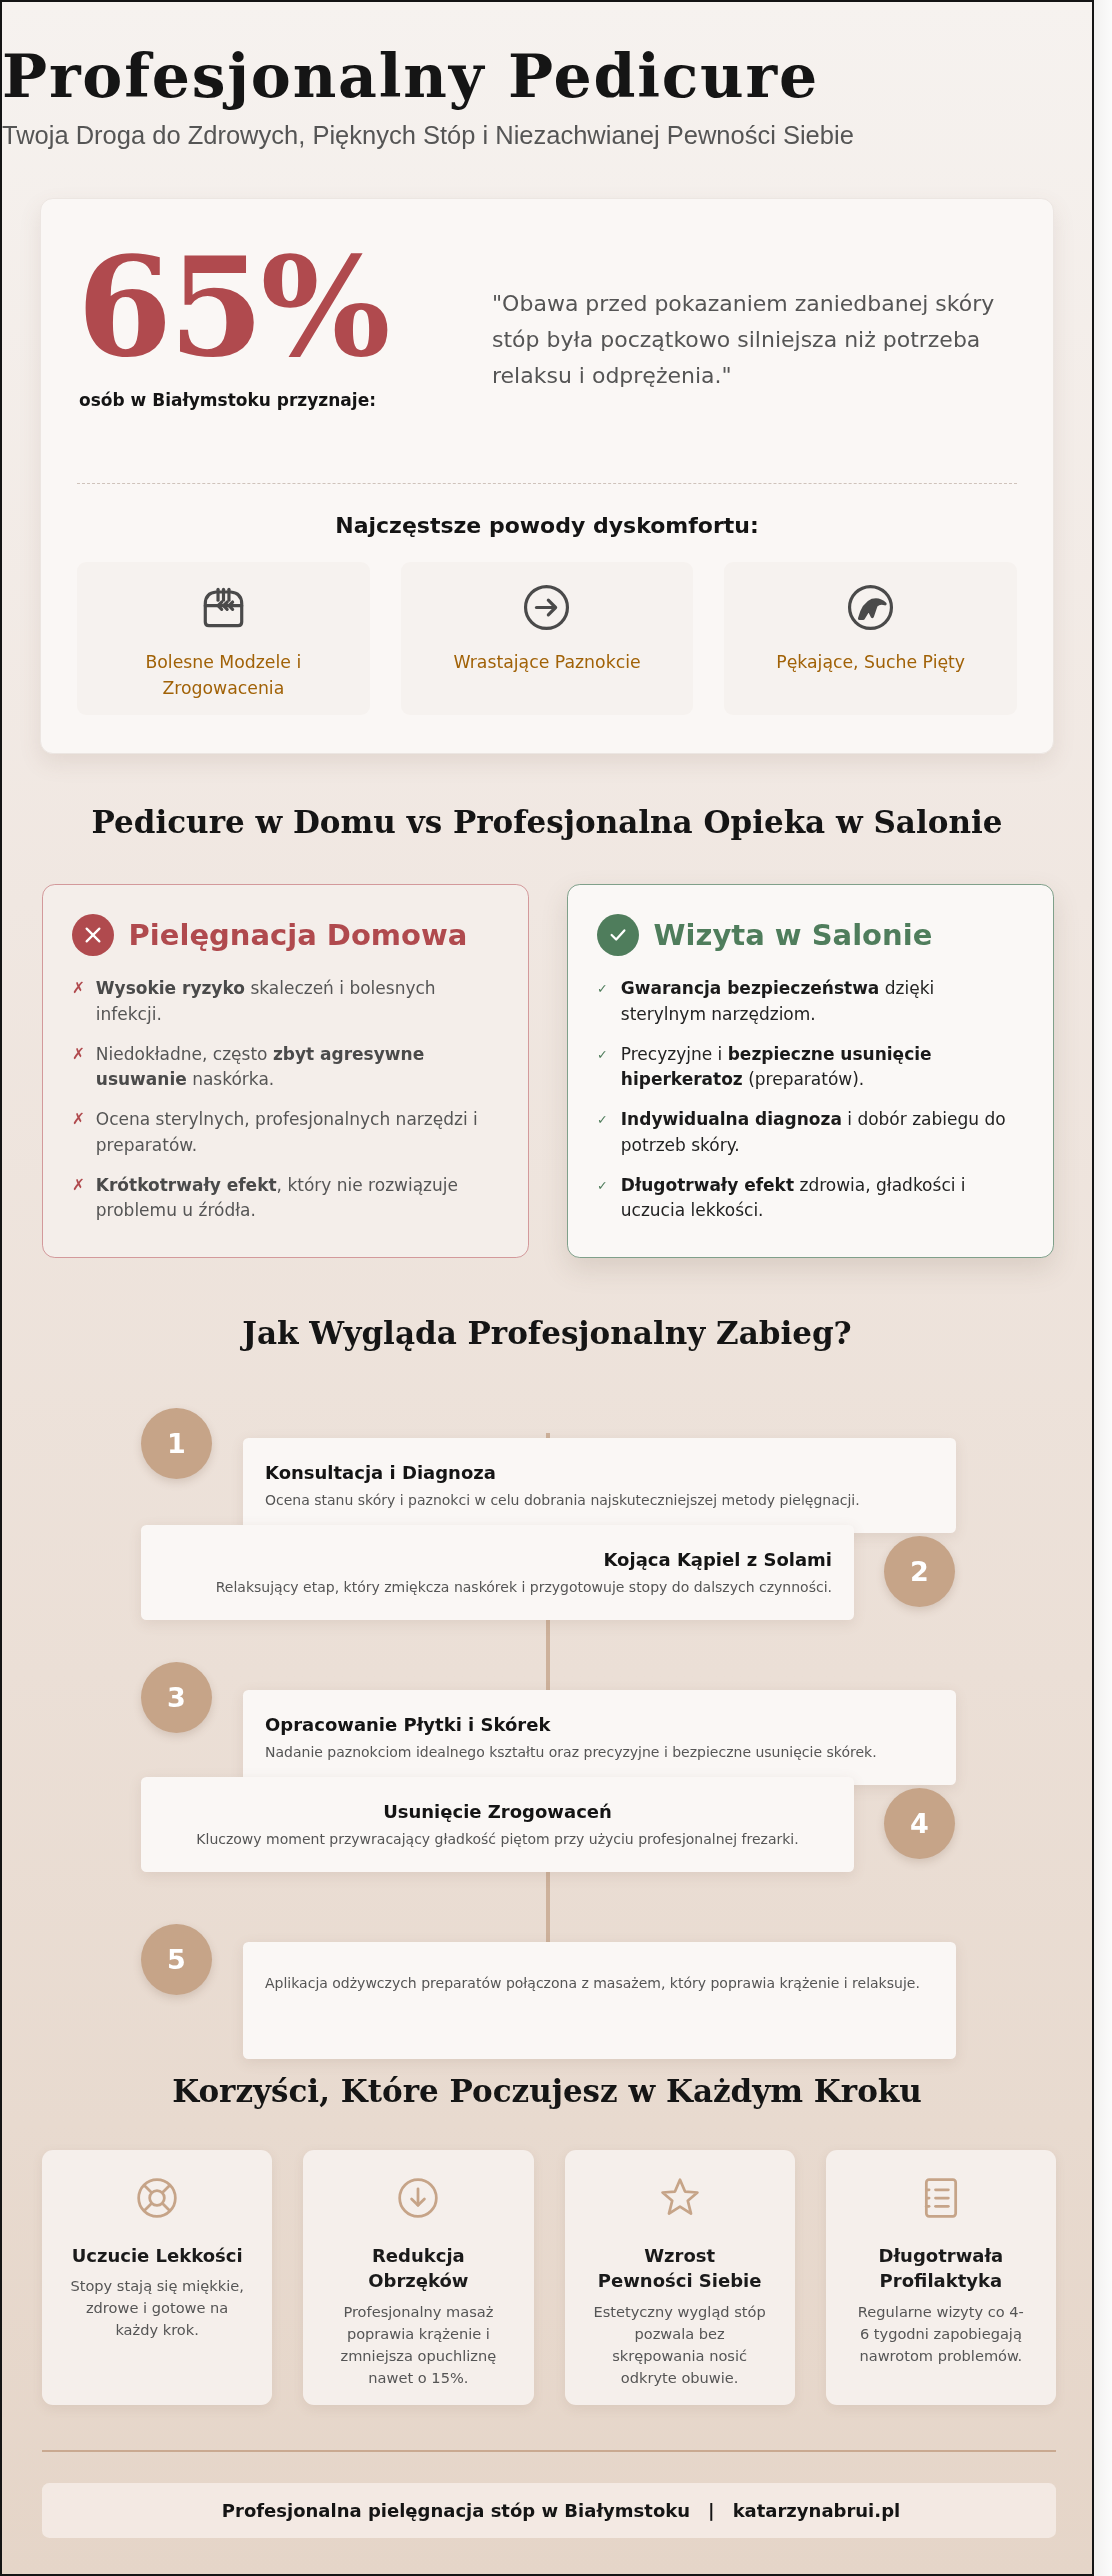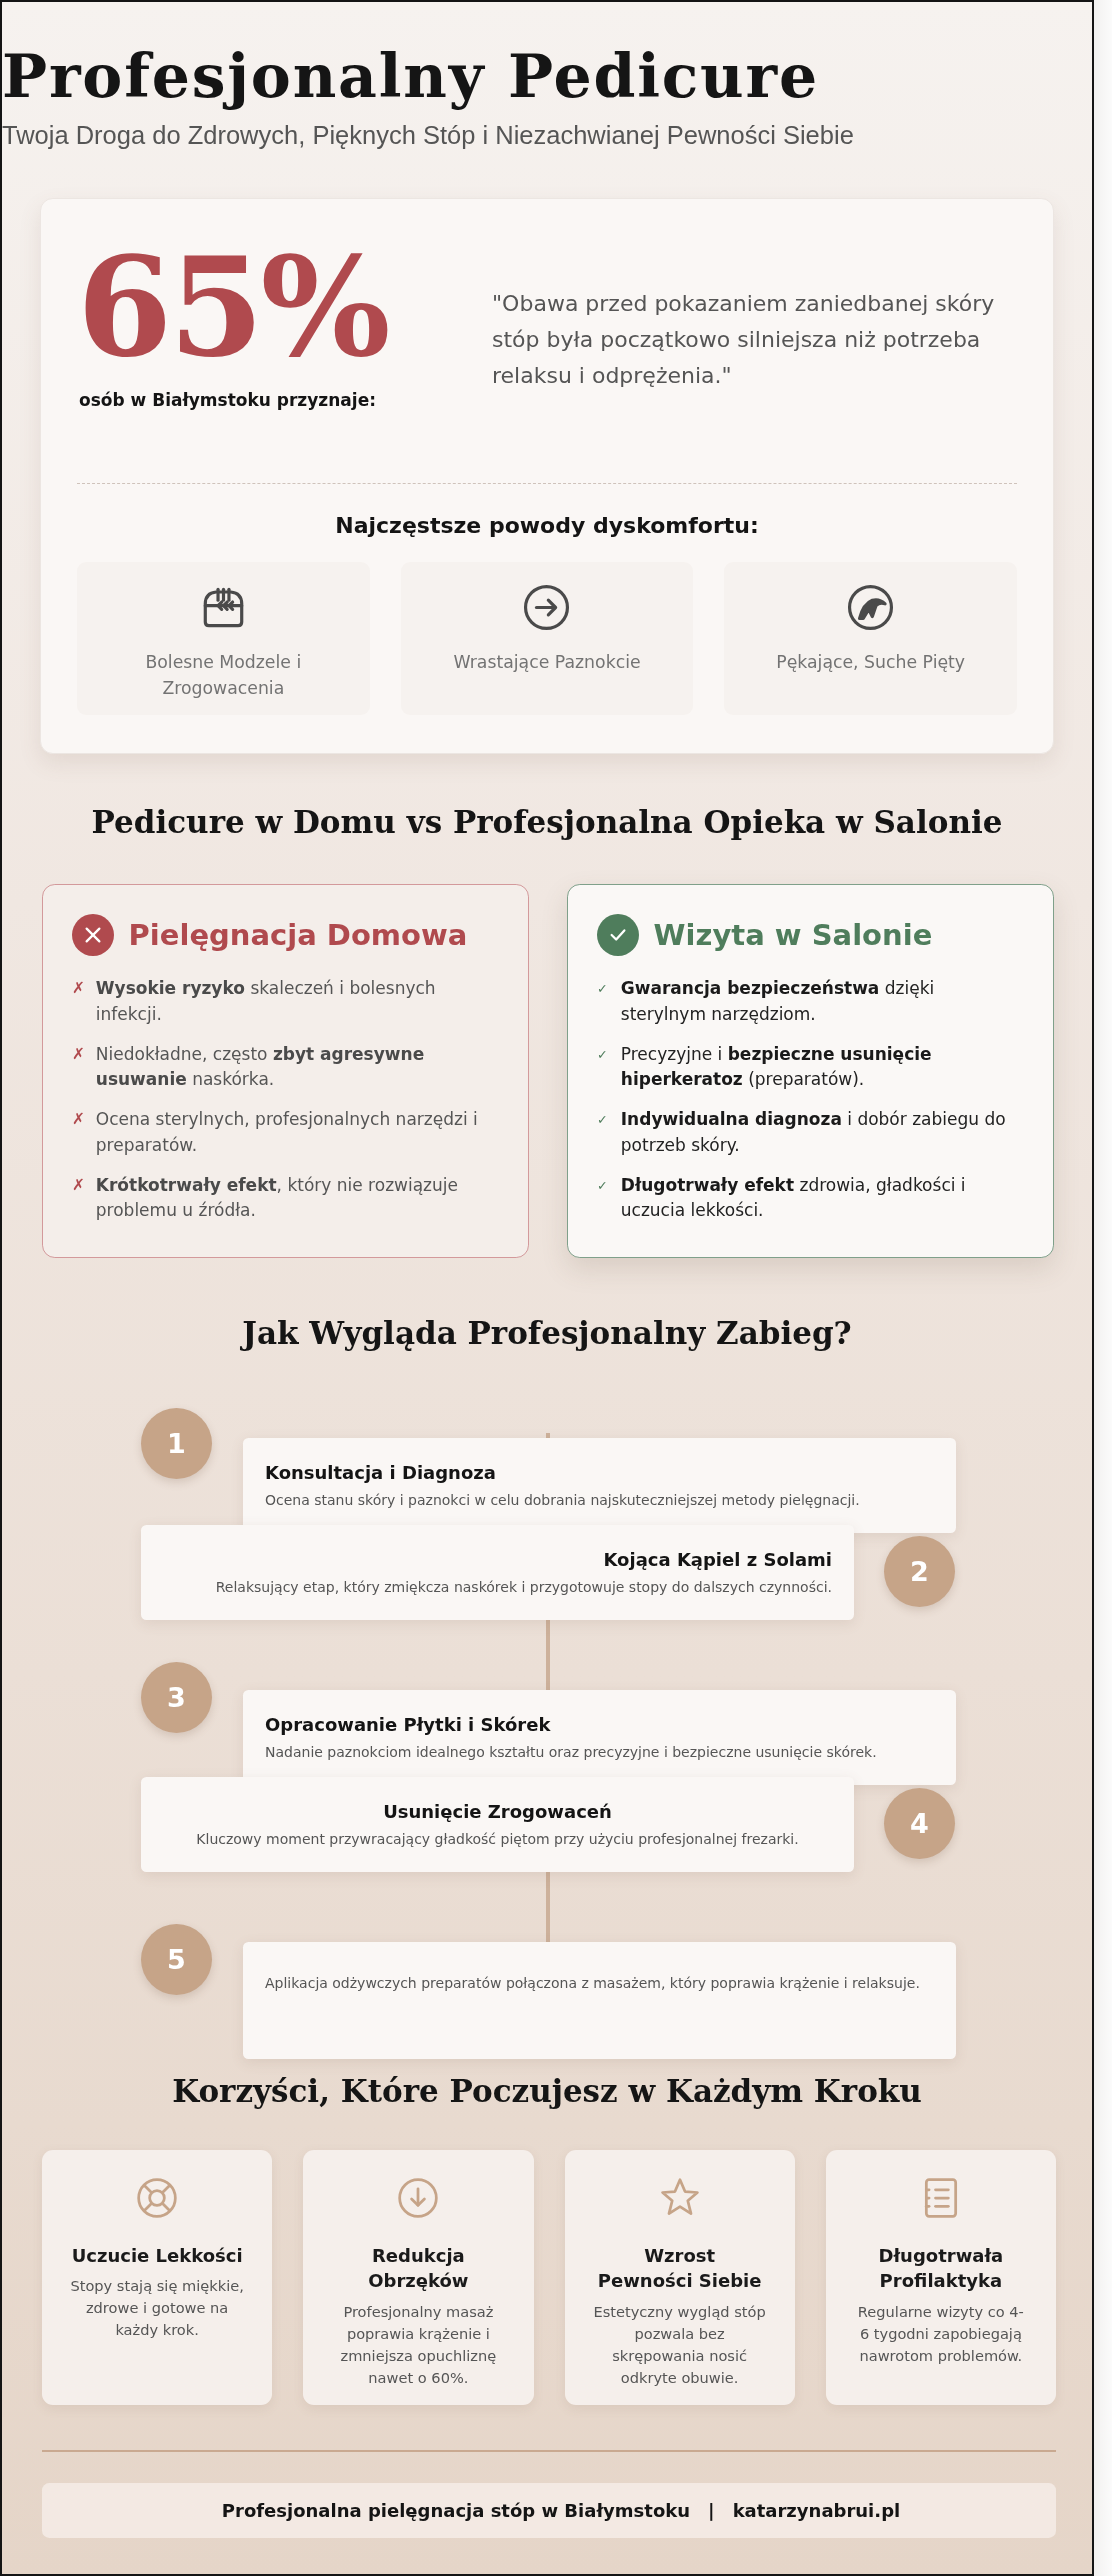--- a/index.html
+++ b/index.html
@@ -72,21 +72,21 @@
     font-weight: bold; font-size: 22px; color: #141414;
   }
   .discomfort-grid {
     position: absolute; left: 36px; right: 36px; top: 363px; height: 153px;
     display: grid; grid-template-columns: repeat(3, 1fr); gap: 31px;
   }
   .discomfort-item {
     background: #f6f2ef; border-radius: 9px; text-align: center; padding-top: 20px;
   }
   .discomfort-item svg { width: 51px; height: 51px; }
-  .discomfort-label { font-size: 17.3px; line-height: 26.4px; color: #737373; margin-top: 12.8px; padding: 0 36px; }
+  .discomfort-label { font-size: 17.3px; line-height: 26.4px; color: #a16207; margin-top: 12.8px; padding: 0 36px; }
 
   
   .section-title {
     position: absolute; left: 0; right: 0; text-align: center;
     font-family: "DejaVu Serif", serif; font-weight: bold; font-size: 31px; color: #151515;
   }
 
   
   .compare-card {
     position: absolute; top: 882px; width: 487px; height: 374px;
@@ -313,21 +313,21 @@
       <div class="benefit-title">Uczucie Lekkości</div>
       <div class="benefit-desc">Stopy stają się miękkie, zdrowe i gotowe na każdy krok.</div>
     </div>
     <div class="benefit-card">
       <svg viewBox="0 0 48 48" fill="none" stroke="#c6a488" stroke-width="3" stroke-linecap="round" stroke-linejoin="round">
         <circle cx="24" cy="24" r="20"></circle>
           <line x1="24" y1="14" x2="24" y2="32"></line>
           <path d="M17 25 l7 7 l7 -7"></path>
       </svg>
       <div class="benefit-title">Redukcja Obrzęków</div>
-      <div class="benefit-desc">Profesjonalny masaż poprawia krążenie i zmniejsza opuchliznę nawet o 60%.</div>
+      <div class="benefit-desc">Profesjonalny masaż poprawia krążenie i zmniejsza opuchliznę nawet o 15%.</div>
     </div>
     <div class="benefit-card">
       <svg viewBox="0 0 48 48" fill="none" stroke="#c6a488" stroke-width="3" stroke-linejoin="round">
         <path d="M24 4 L29.5 17 L43 18 L32.5 27 L36 41 L24 33.5 L12 41 L15.5 27 L5 18 L18.5 17 Z"></path>
       </svg>
       <div class="benefit-title">Wzrost Pewności Siebie</div>
       <div class="benefit-desc">Estetyczny wygląd stóp pozwala bez skrępowania nosić odkryte obuwie.</div>
     </div>
     <div class="benefit-card">
       <svg viewBox="0 0 48 48" fill="none" stroke="#c6a488" stroke-width="3" stroke-linecap="round">

